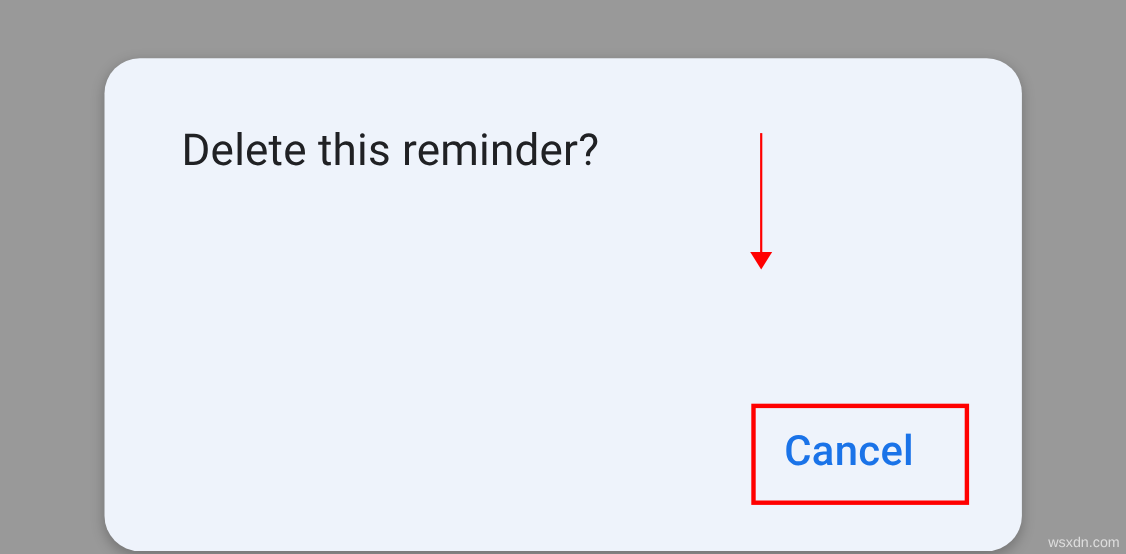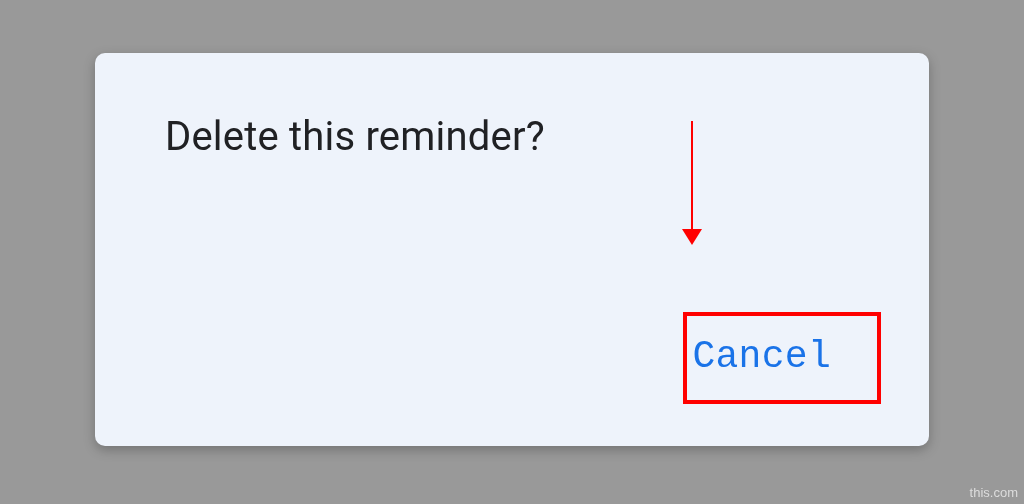--- a/index.html
+++ b/index.html
@@ -12,39 +12,38 @@
       height: 504px;
       background: #999999;
       font-family: Roboto, 'Helvetica Neue', Arial, sans-serif;
       position: relative;
     }
     .dialog {
       position: absolute;
       left: 95px;
       top: 53px;
       width: 834px;
-      height: 393px;
+      height: 448px;
       background: #eef3fb;
-      border-radius: 10px;
+      border-radius: 32px;
       box-shadow: 0 4px 12px rgba(0,0,0,0.25);
       padding: 60px 70px 40px 70px;
     }
     .dialog-title {
       font-size: 40px;
       color: #202124;
       font-weight: 400;
       letter-spacing: 0.2px;
     }
     .dialog-actions {
       position: absolute;
       bottom: 50px;
       right: 70px;
       display: flex;
       align-items: flex-start;
-      font-family: Liberation Mono, monospace;
     }
     .dialog-button {
       background: transparent;
       border: none;
       font-size: 38px;
       font-weight: 500;
       color: #1a73e8;
       cursor: pointer;
       font-family: inherit;
       padding: 18px 28px;
@@ -106,13 +105,13 @@
   </div>
 
   <div class="arrow">
     <div class="arrow-line"></div>
     <div class="arrow-head"></div>
   </div>
 
   <div class="highlight-box delete-highlight"></div>
 </div>
 
-<div class="watermark">this.com</div>
+<div class="watermark">wsxdn.com</div>
 
 </body></html>

